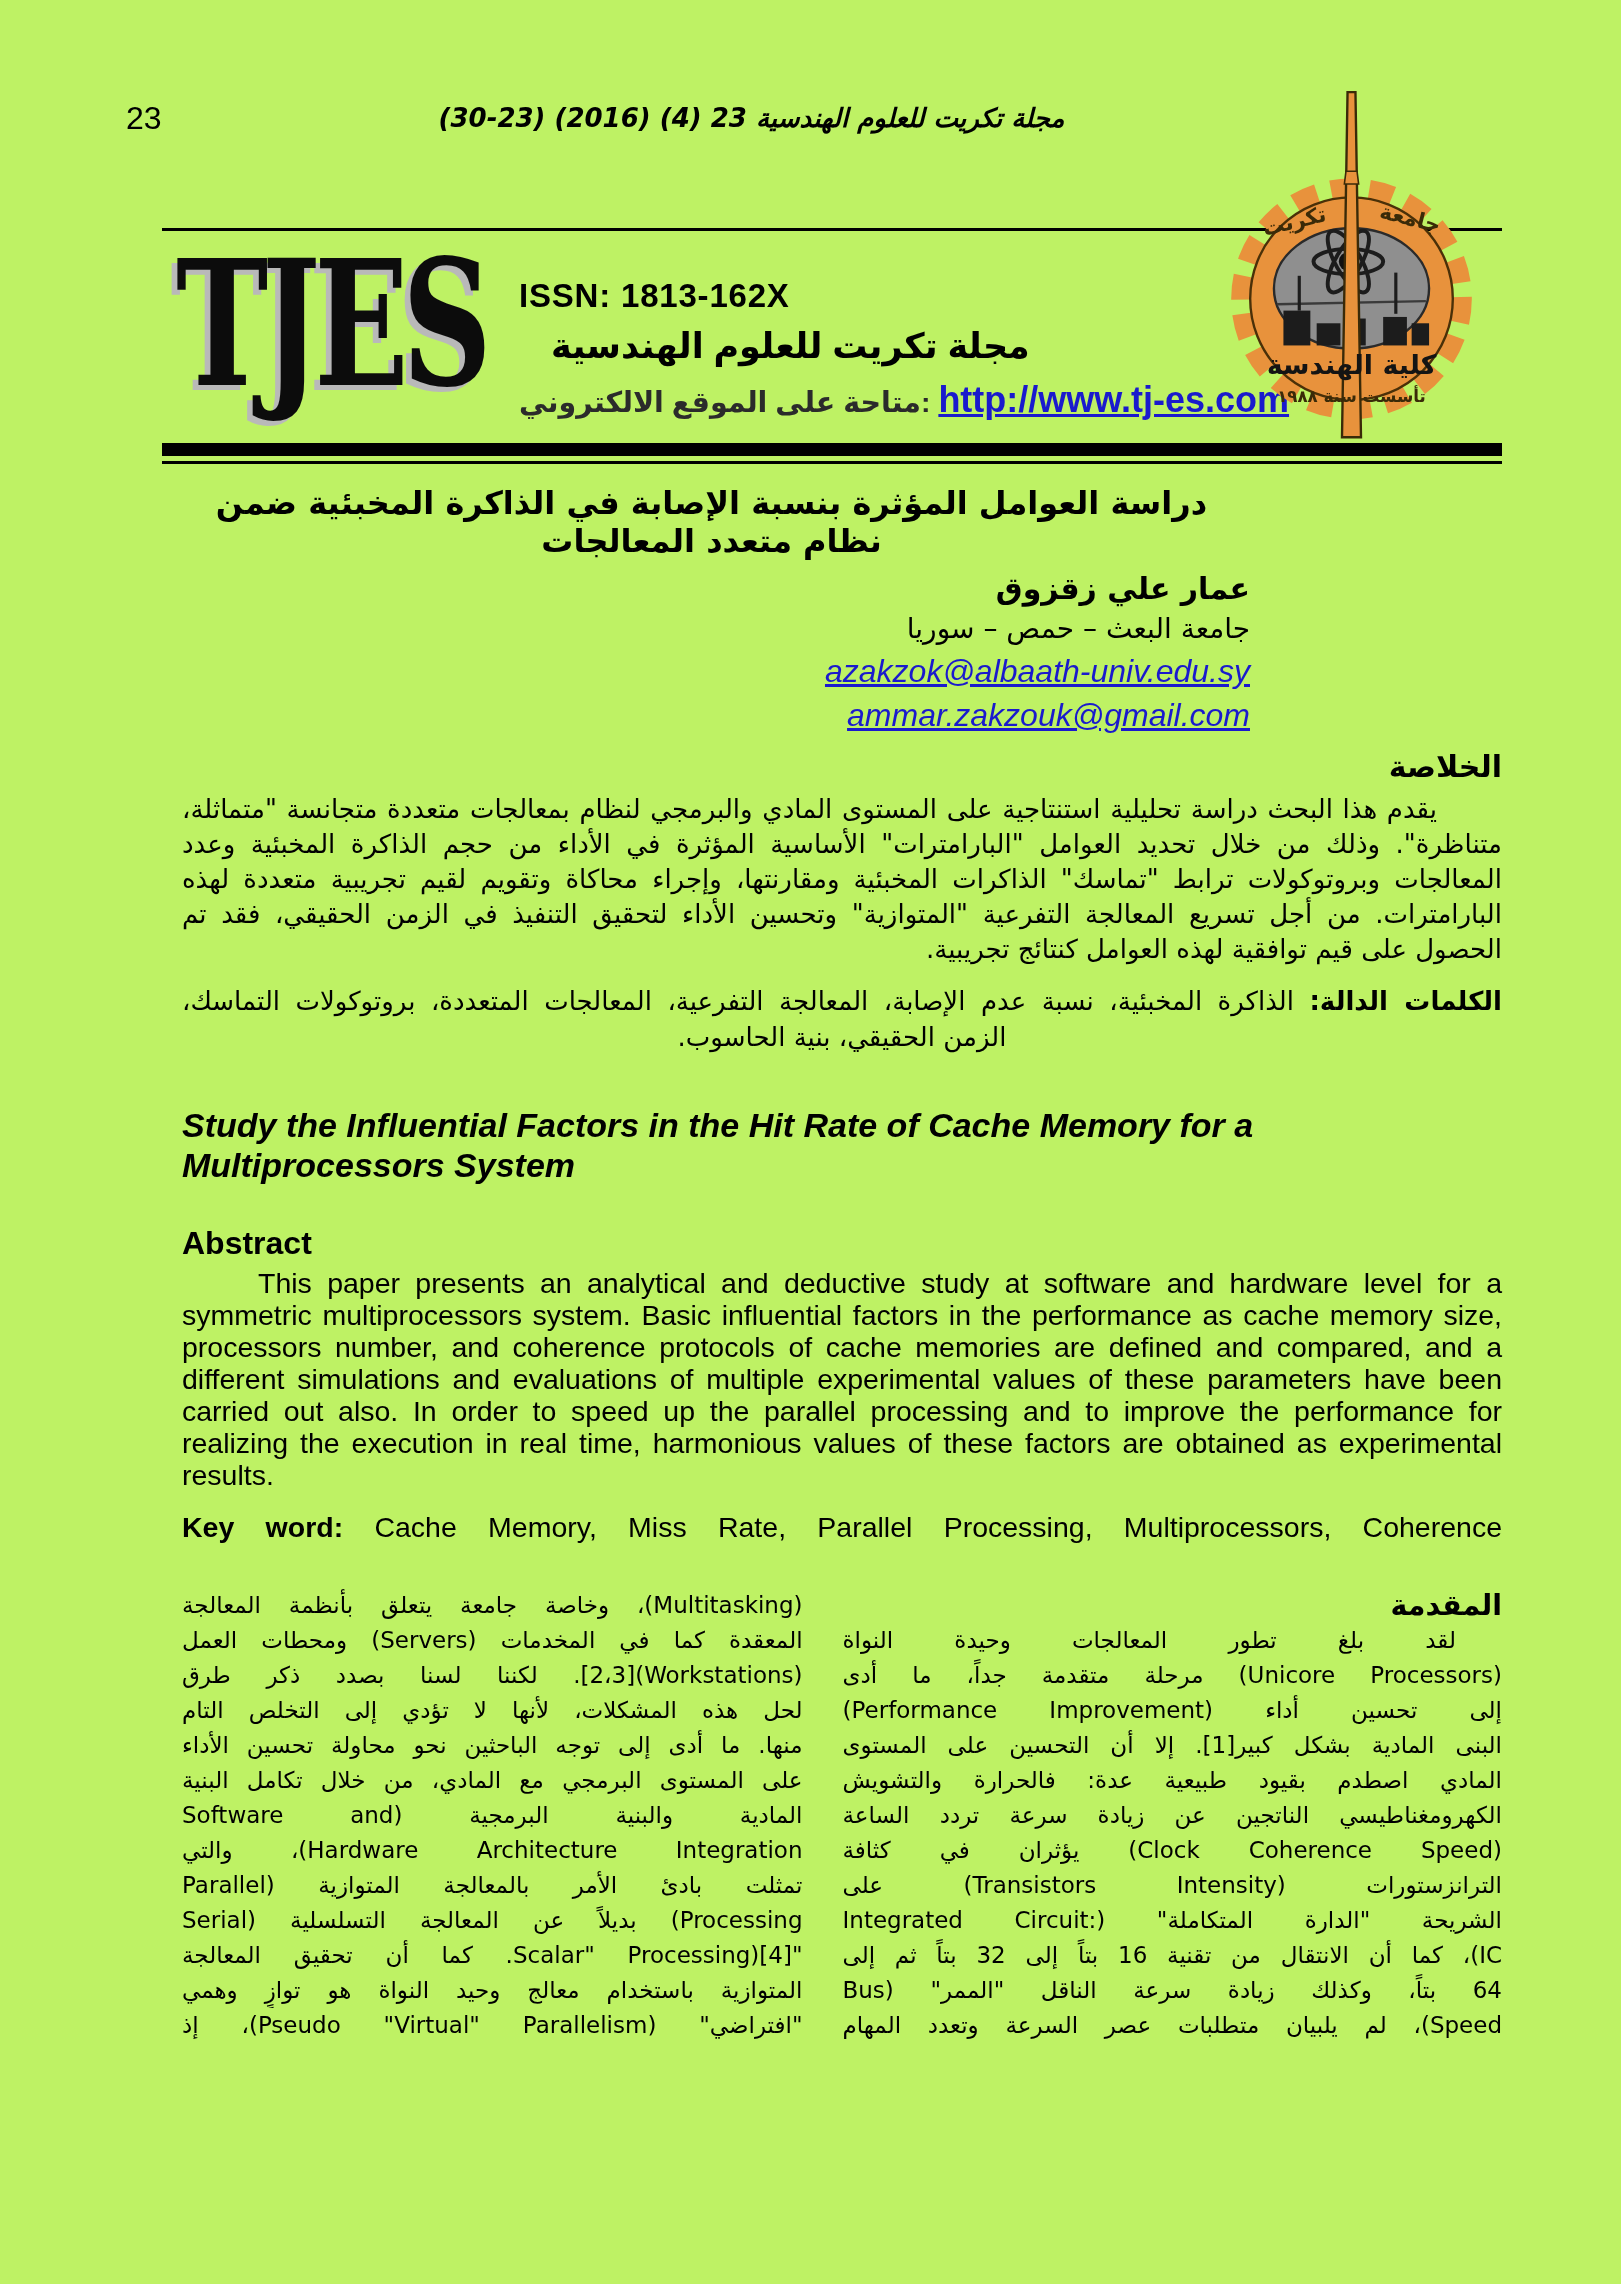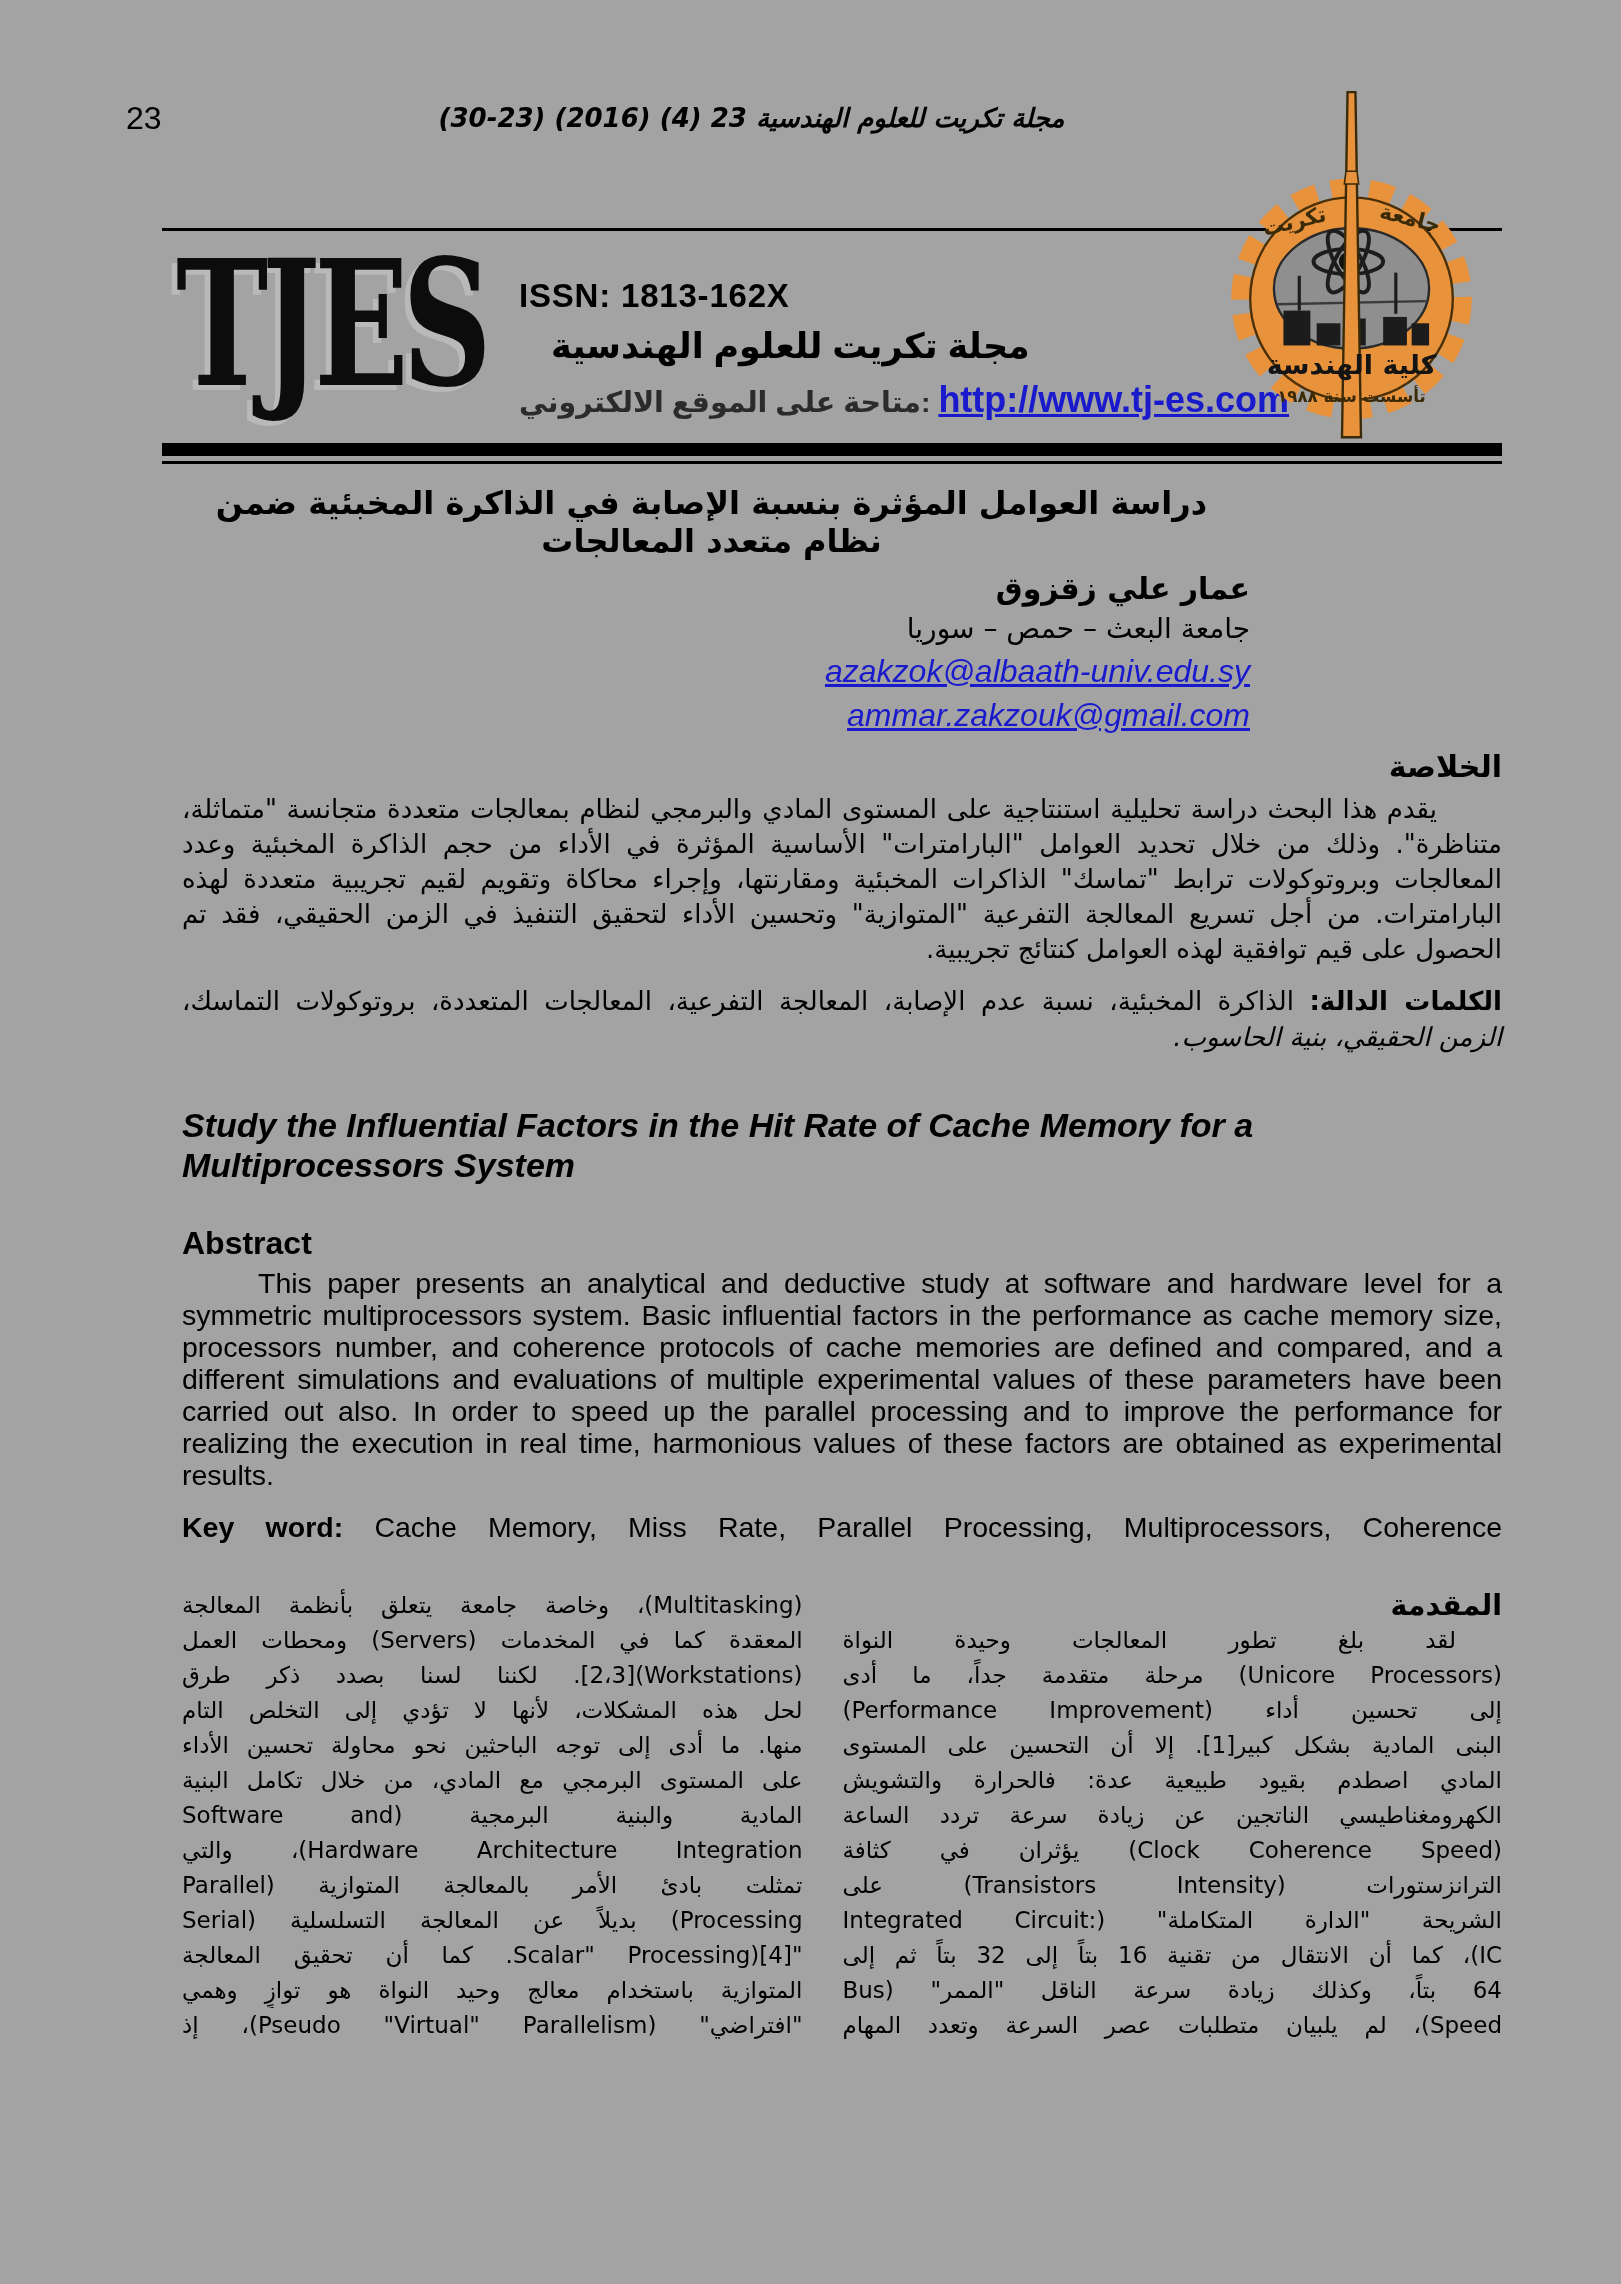--- a/index.html
+++ b/index.html
@@ -1,16 +1,16 @@
 <!DOCTYPE html>
 <html style="font-size:12.6px"><head>
 <meta charset="utf-8">
 <style>
   html,body{margin:0;padding:0;background:#e8e8e8;}
-  .page{position:relative;width:1622px;height:2284px;background:#a3a3a3;margin:0 auto;
+  .page{position:relative;width:1622px;height:2284px;background:#bef264;margin:0 auto;
         font-family:"DejaVu Sans",sans-serif;color:#000;overflow:hidden;}
   .b{font-weight:bold;}
 
   
   .pagenum{position:absolute;left:126px;top:100px;font-size:32px;font-family:"Liberation Sans",sans-serif;}
   .runhead{position:absolute;left:0;right:119px;top:103px;text-align:center;
            font-size:26px;font-weight:bold;font-style:italic;direction:rtl;}
 
   
   .masthead{position:absolute;left:162px;top:228px;width:1340px;height:237px;border-top:3.2px solid #000;}
@@ -35,21 +35,21 @@
   .author-name{font-size:30px;font-weight:bold;direction:rtl;line-height:41px;}
   .author-aff{font-size:28px;direction:rtl;line-height:40px;}
   .email{display:block;font-family:"Liberation Sans",sans-serif;font-style:italic;font-size:32px;
          line-height:44px;color:#1a1acd;text-decoration:underline;}
 
   
   .khulasa{position:absolute;left:182px;top:749px;width:1320px;direction:rtl;}
   .khulasa-h{font-size:30px;font-weight:bold;text-align:right;}
   .khulasa-p{font-size:26px;line-height:35px;text-align:justify;text-indent:65px;margin-top:8px;}
   .kw-ar-1{font-size:26px;line-height:36px;text-align:justify;text-align-last:justify;margin-top:16px;}
-  .kw-ar-2{font-size:26px;line-height:36px;text-align:right;font-style:italic;}
+  .kw-ar-2{font-size:26px;line-height:36px;text-align:center;}
 
   
   .ensec{position:absolute;left:182px;top:1105px;width:1320px;font-family:"Liberation Sans","DejaVu Sans",sans-serif;}
   .en-title{font-size:34px;font-weight:bold;font-style:italic;line-height:40px;width:1289px;}
   .abs-h{font-size:32px;font-weight:bold;margin-top:40px;}
   .abs-p{font-size:28.5px;line-height:32px;text-align:justify;text-indent:76px;margin-top:4.7px;}
   .kw-en-1{font-size:28.5px;line-height:32px;text-align:justify;text-align-last:justify;margin-top:20.6px;}
   .kw-en-2{font-size:28.5px;line-height:32px;padding-left:226px;}
 
   

